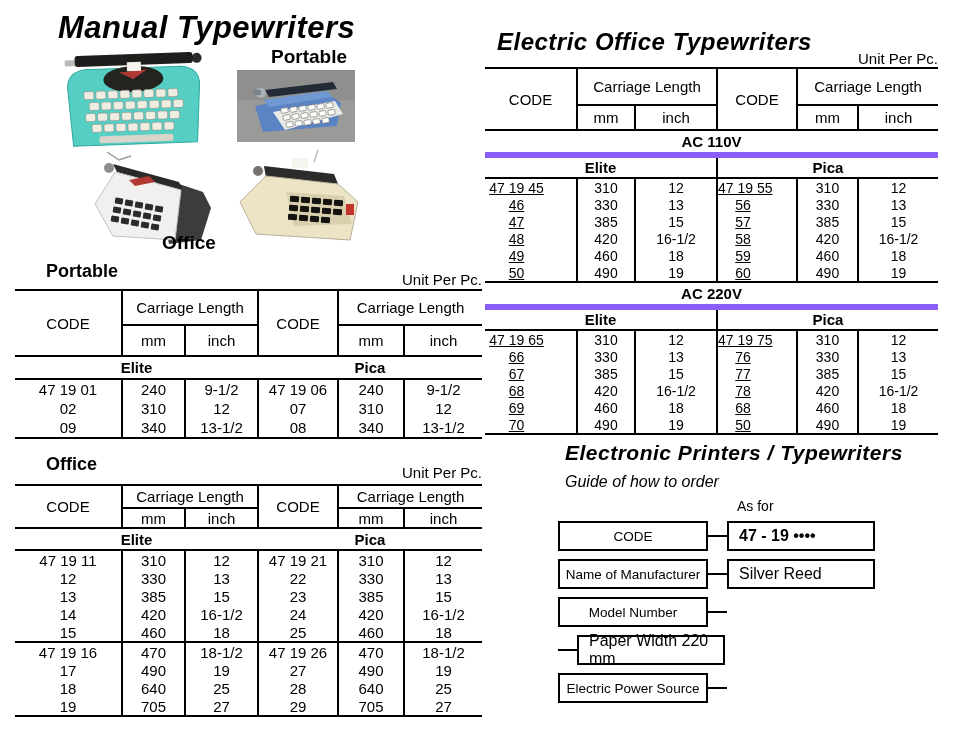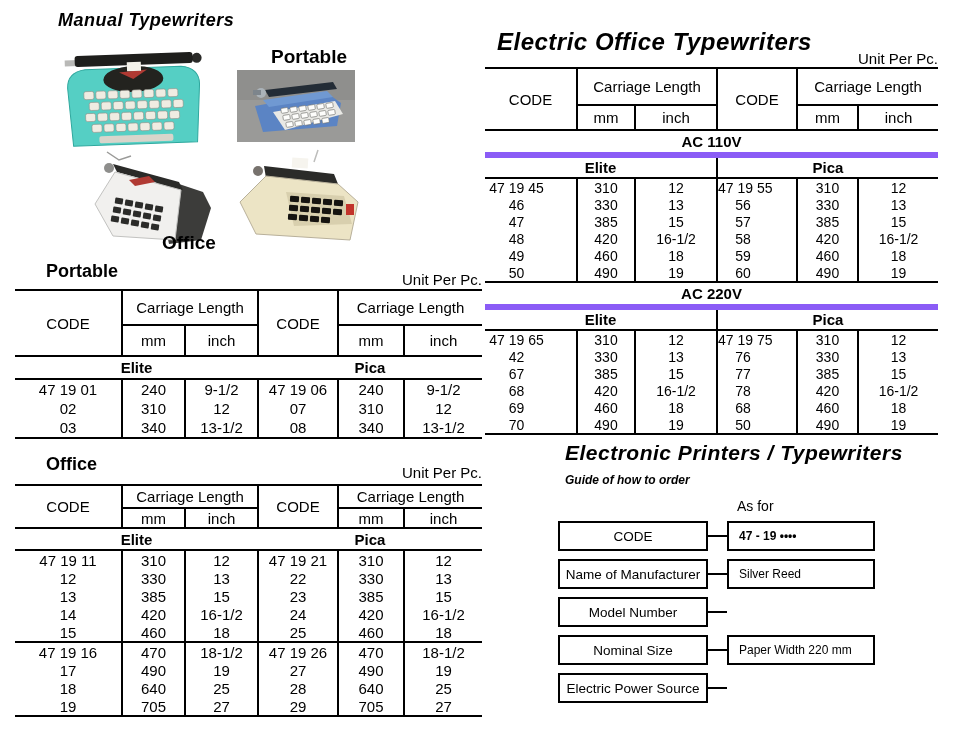--- a/index.html
+++ b/index.html
@@ -3,42 +3,42 @@
 <meta charset="utf-8">
 <style>
   html,body { margin:0; padding:0; }
   body {
     width:964px; height:738px; background:#ffffff; color:#000;
     font-family:"Liberation Sans", sans-serif; position:relative; overflow:hidden;
   }
   .abs { position:absolute; }
 
   
-  .big-title { font-size:18px; font-weight:bold; font-style:italic; letter-spacing:0.5px; }
+  .big-title { font-size:31px; font-weight:bold; font-style:italic; letter-spacing:0.5px; }
   .section-heading { font-size:18px; font-weight:bold; }
   .unit-label { font-size:15px; text-align:right; }
-  .sub-title { font-size:12px; font-weight:bold; font-style:italic; }
+  .sub-title { font-size:16px; font-weight:normal; font-style:italic; }
   .asfor { font-size:14px; }
 
   
   table.spec-table { border-collapse:collapse; table-layout:fixed; font-size:15px; }
   table.spec-table th, table.spec-table td {
     padding:0; margin:0; font-weight:normal; text-align:center;
     border-right:2px solid #000; overflow:hidden; white-space:nowrap;
   }
   table.spec-table th:last-child, table.spec-table td:last-child,
   table.spec-table .noR { border-right:none; }
   table.spec-table thead th { border-top:2px solid #000; border-bottom:2px solid #000; }
   tr.band td { border-bottom:2px solid #000; font-weight:bold;margin-top:22px; }
   table.no-band-divider tr.band td { border-right:none; }
   tr.ac td { border-top:2px solid #000; border-bottom:6px solid #8b5cf6; font-weight:bold; border-right:none; }
   tbody.last-body tr:last-child td { border-bottom:2px solid #000; }
   tbody.group-sep tr:first-child td { border-top:2px solid #000; }
   td.code { font-weight:bold; text-align:right; padding-right:9px; }
-  #electric-table td.code { padding-right:28px; }
+  #electric-table td.code { padding-right:28px;text-decoration:underline; }
 
   #portable-table tr.h1 th { height:33px; }
   #portable-table tr.h2 th { height:29px; }
   #portable-table tr.band td { height:21px; }
   #portable-table tbody tr td { height:19px; }
   #portable-table tr.band td { height:21px; }
 
   #office-table tr.h1 th { height:21px; }
   #office-table tr.h2 th { height:18px; }
   #office-table tr.band td { height:20px; }
@@ -55,21 +55,21 @@
 
   
   .guide-row { display:flex; align-items:center; margin-bottom:8px; height:30px; }
   .guide-label {
     box-sizing:border-box; width:150px; height:30px; border:2px solid #000;
     display:flex; align-items:center; justify-content:center; font-size:13.5px; background:#fff;
   }
   .guide-connector { width:19px; height:2px; background:#000; }
   .guide-value {
     box-sizing:border-box; width:148px; height:30px; border:2px solid #000;
-    display:flex; align-items:center; padding-left:10px; font-size:12px; background:#fff;
+    display:flex; align-items:center; padding-left:10px; font-size:16px; background:#fff;
   }
   .guide-row:first-child .guide-value { font-weight:bold; }
 
   .caption { font-size:19px; font-weight:bold; }
 </style>
 </head>
 <body>
 
 <div class="abs big-title" style="left:58px; top:10px;">Manual Typewriters</div>
 
@@ -262,21 +262,21 @@
       </tr>
       <tr>
         <td class="code">02</td>
         <td>310</td>
         <td>12</td>
         <td class="code">07</td>
         <td>310</td>
         <td>12</td>
       </tr>
       <tr>
-        <td class="code">03</td>
+        <td class="code">09</td>
         <td>340</td>
         <td>13-1/2</td>
         <td class="code">08</td>
         <td>340</td>
         <td>13-1/2</td>
       </tr>
     </tbody>
 </table>
 
 <div class="abs section-heading" style="left:46px; top:454px;">Office</div>
@@ -480,21 +480,21 @@
     </tr>
   <tr>
         <td class="code">47 19 65</td>
         <td>310</td>
         <td>12</td>
         <td class="code">47 19 75</td>
         <td>310</td>
         <td>12</td>
       </tr>
       <tr>
-        <td class="code">42</td>
+        <td class="code">66</td>
         <td>330</td>
         <td>13</td>
         <td class="code">76</td>
         <td>330</td>
         <td>13</td>
       </tr>
       <tr>
         <td class="code">67</td>
         <td>385</td>
         <td>15</td>
@@ -542,21 +542,20 @@
   <div class="guide-row">
     <div class="guide-label">Name of Manufacturer</div>
     <div class="guide-connector"></div>
     <div class="guide-value">Silver Reed</div>
   </div>
   <div class="guide-row">
     <div class="guide-label">Model Number</div>
     <div class="guide-connector"></div>
   </div>
   <div class="guide-row">
-    <div class="guide-label">Nominal Size</div>
     <div class="guide-connector"></div>
     <div class="guide-value">Paper Width 220 mm</div>
   </div>
   <div class="guide-row">
     <div class="guide-label">Electric Power Source</div>
     <div class="guide-connector"></div>
   </div>
 </div>
 
 </body></html>

